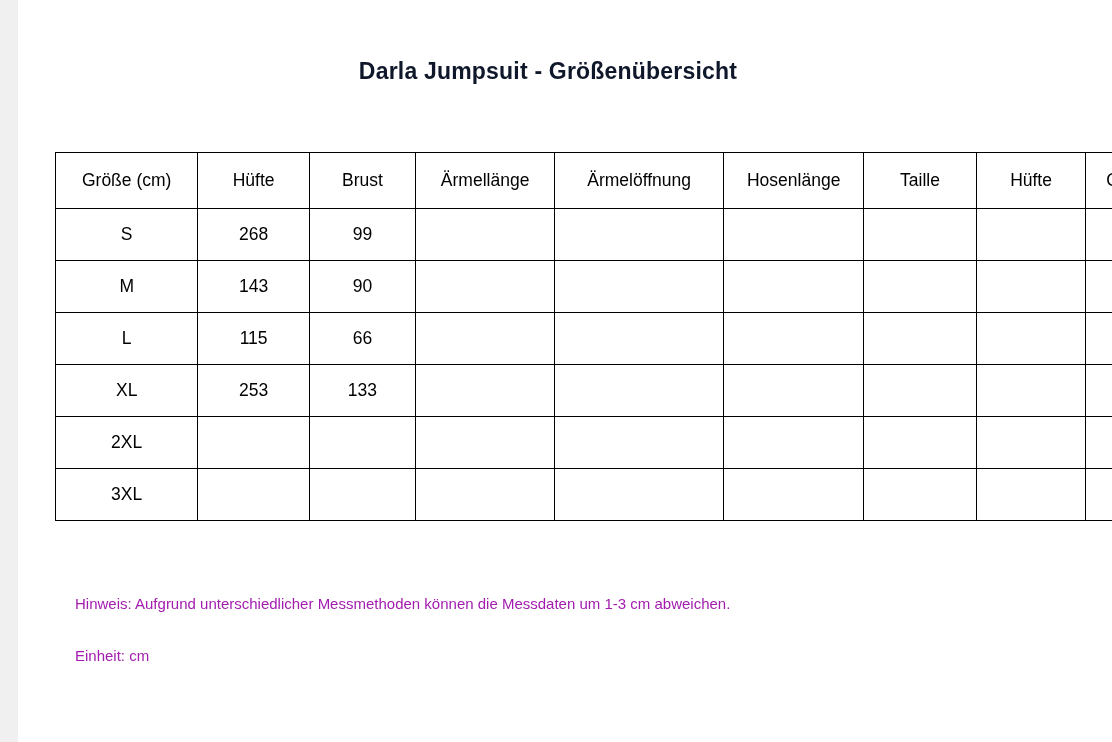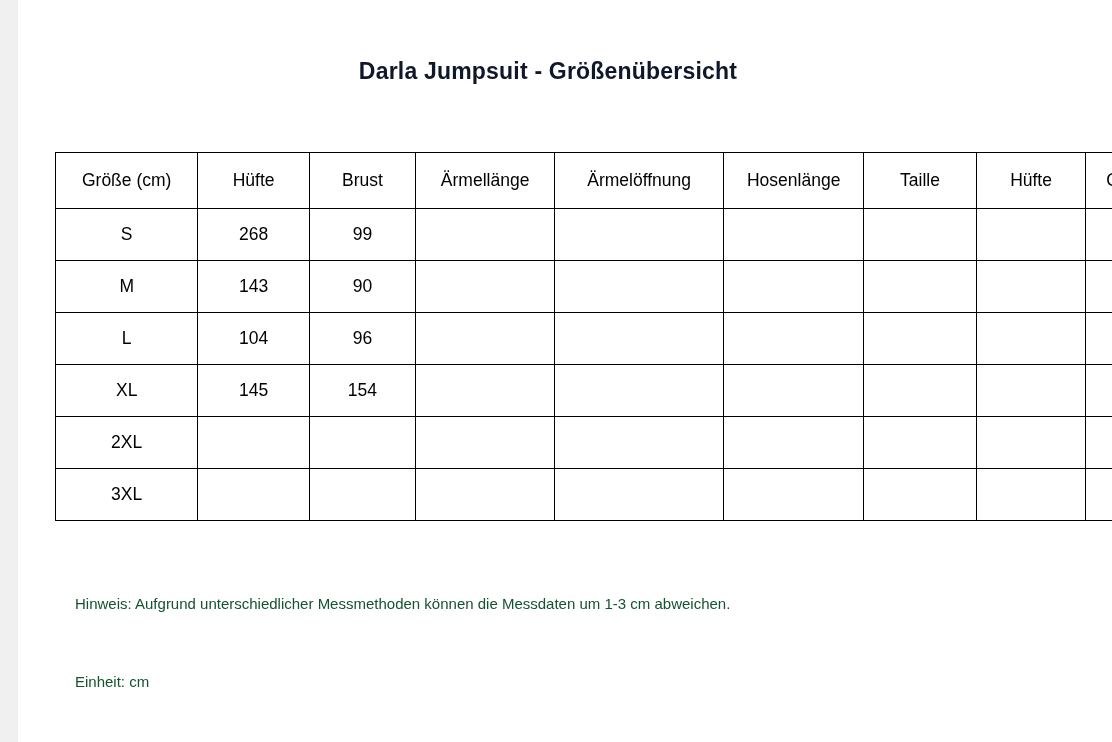--- a/index.html
+++ b/index.html
@@ -71,24 +71,24 @@
   col.c3 { width: 131px; }
   col.c4 { width: 159px; }
   col.c5 { width: 132px; }
   col.c6 { width: 106px; }
   col.c7 { width: 103px; }
   col.c8 { width: 140px; }
   .note {
     position: absolute;
     left: 57px;
     font-size: 15px;
-    color: #14532d;
+    color: #a21caf;
   }
   .note-1 { top: 595px; }
-  .note-2 { top: 673px; }
+  .note-2 { top: 647px; }
 </style>
 </head>
 <body>
 
 <div class="page">
 
   <div class="page-title">Darla Jumpsuit - Größenübersicht</div>
 
   <div class="table-wrap">
     <table class="size-table">
@@ -134,33 +134,33 @@
           <td>90</td>
           <td></td>
           <td></td>
           <td></td>
           <td></td>
           <td></td>
           <td></td>
         </tr>
         <tr>
           <td>L</td>
-          <td>104</td>
-          <td>96</td>
+          <td>115</td>
+          <td>66</td>
           <td></td>
           <td></td>
           <td></td>
           <td></td>
           <td></td>
           <td></td>
         </tr>
         <tr>
           <td>XL</td>
-          <td>145</td>
-          <td>154</td>
+          <td>253</td>
+          <td>133</td>
           <td></td>
           <td></td>
           <td></td>
           <td></td>
           <td></td>
           <td></td>
         </tr>
         <tr>
           <td>2XL</td>
           <td></td>

